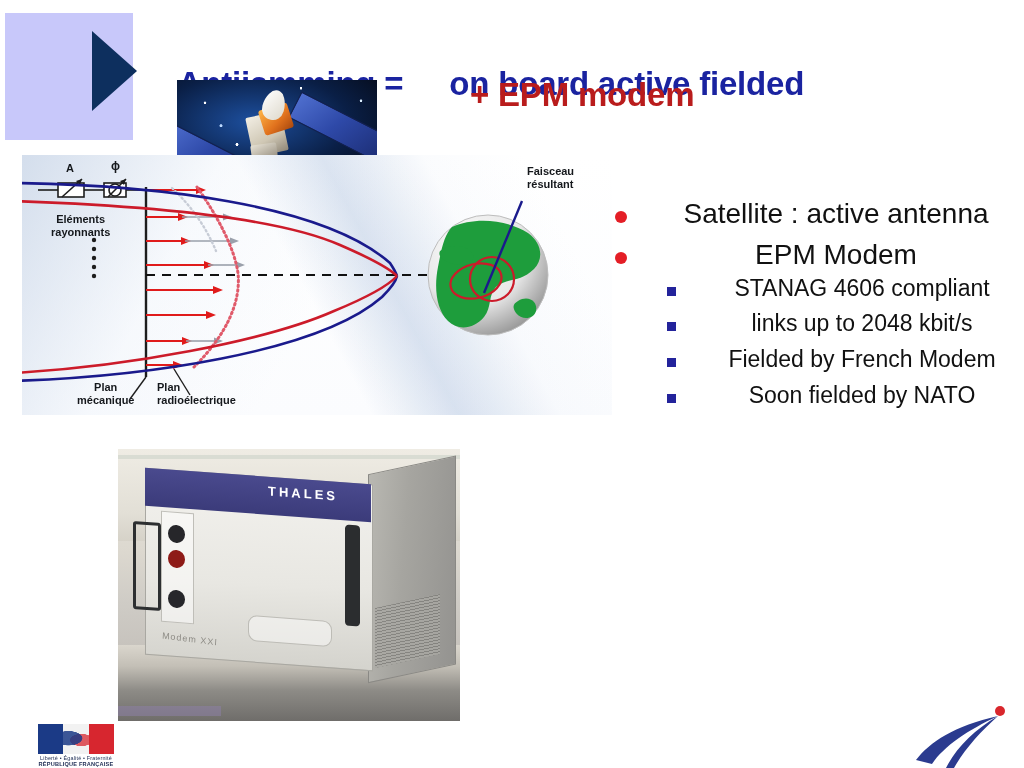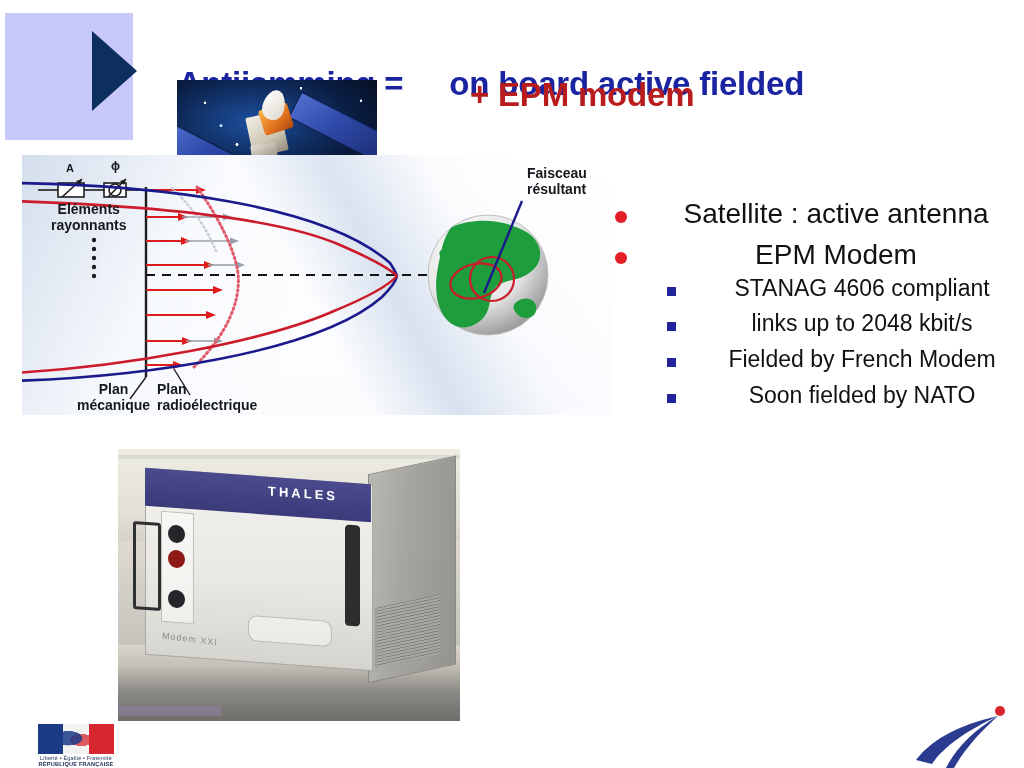--- a/index.html
+++ b/index.html
@@ -135,29 +135,29 @@
     position: absolute;
     left: 0; top: 0; width: 100%; height: 100%;
     background:
       linear-gradient(118deg, rgba(204,216,233,0.85) 0%, rgba(235,241,249,0.35) 28%, rgba(255,255,255,0.05) 52%),
       linear-gradient(62deg, rgba(214,224,239,0.0) 48%, rgba(198,212,232,0.7) 60%, rgba(232,238,247,0.2) 74%, rgba(255,255,255,0) 88%),
       linear-gradient(180deg, #ffffff 0%, #fbfcfe 100%);
   }
   #diagram-svg { position: absolute; left: 0; top: 0; }
   .diag-label {
     position: absolute;
-    font-size: 14px;
+    font-size: 11px;
     font-weight: bold;
     color: #15181c;
     line-height: 1.15;
     white-space: pre;
   }
   #label-A { left: 44px; top: 7px; font-size: 11px; }
   #label-phi { left: 89px; top: 5px; font-size: 12px; }
-  #label-elements { left: 29px; top: 46px; text-align: center; }
+  #label-elements { left: 29px; top: 58px; text-align: center; }
   #label-plan-mec { left: 55px; top: 87%; text-align: center; }
   #label-plan-radio { left: 135px; top: 87%; }
   #label-faisceau { left: 505px; top: 10px; }
 
   
   #modem-photo {
     position: absolute;
     left: 118px;
     top: 449px;
     width: 342px;

